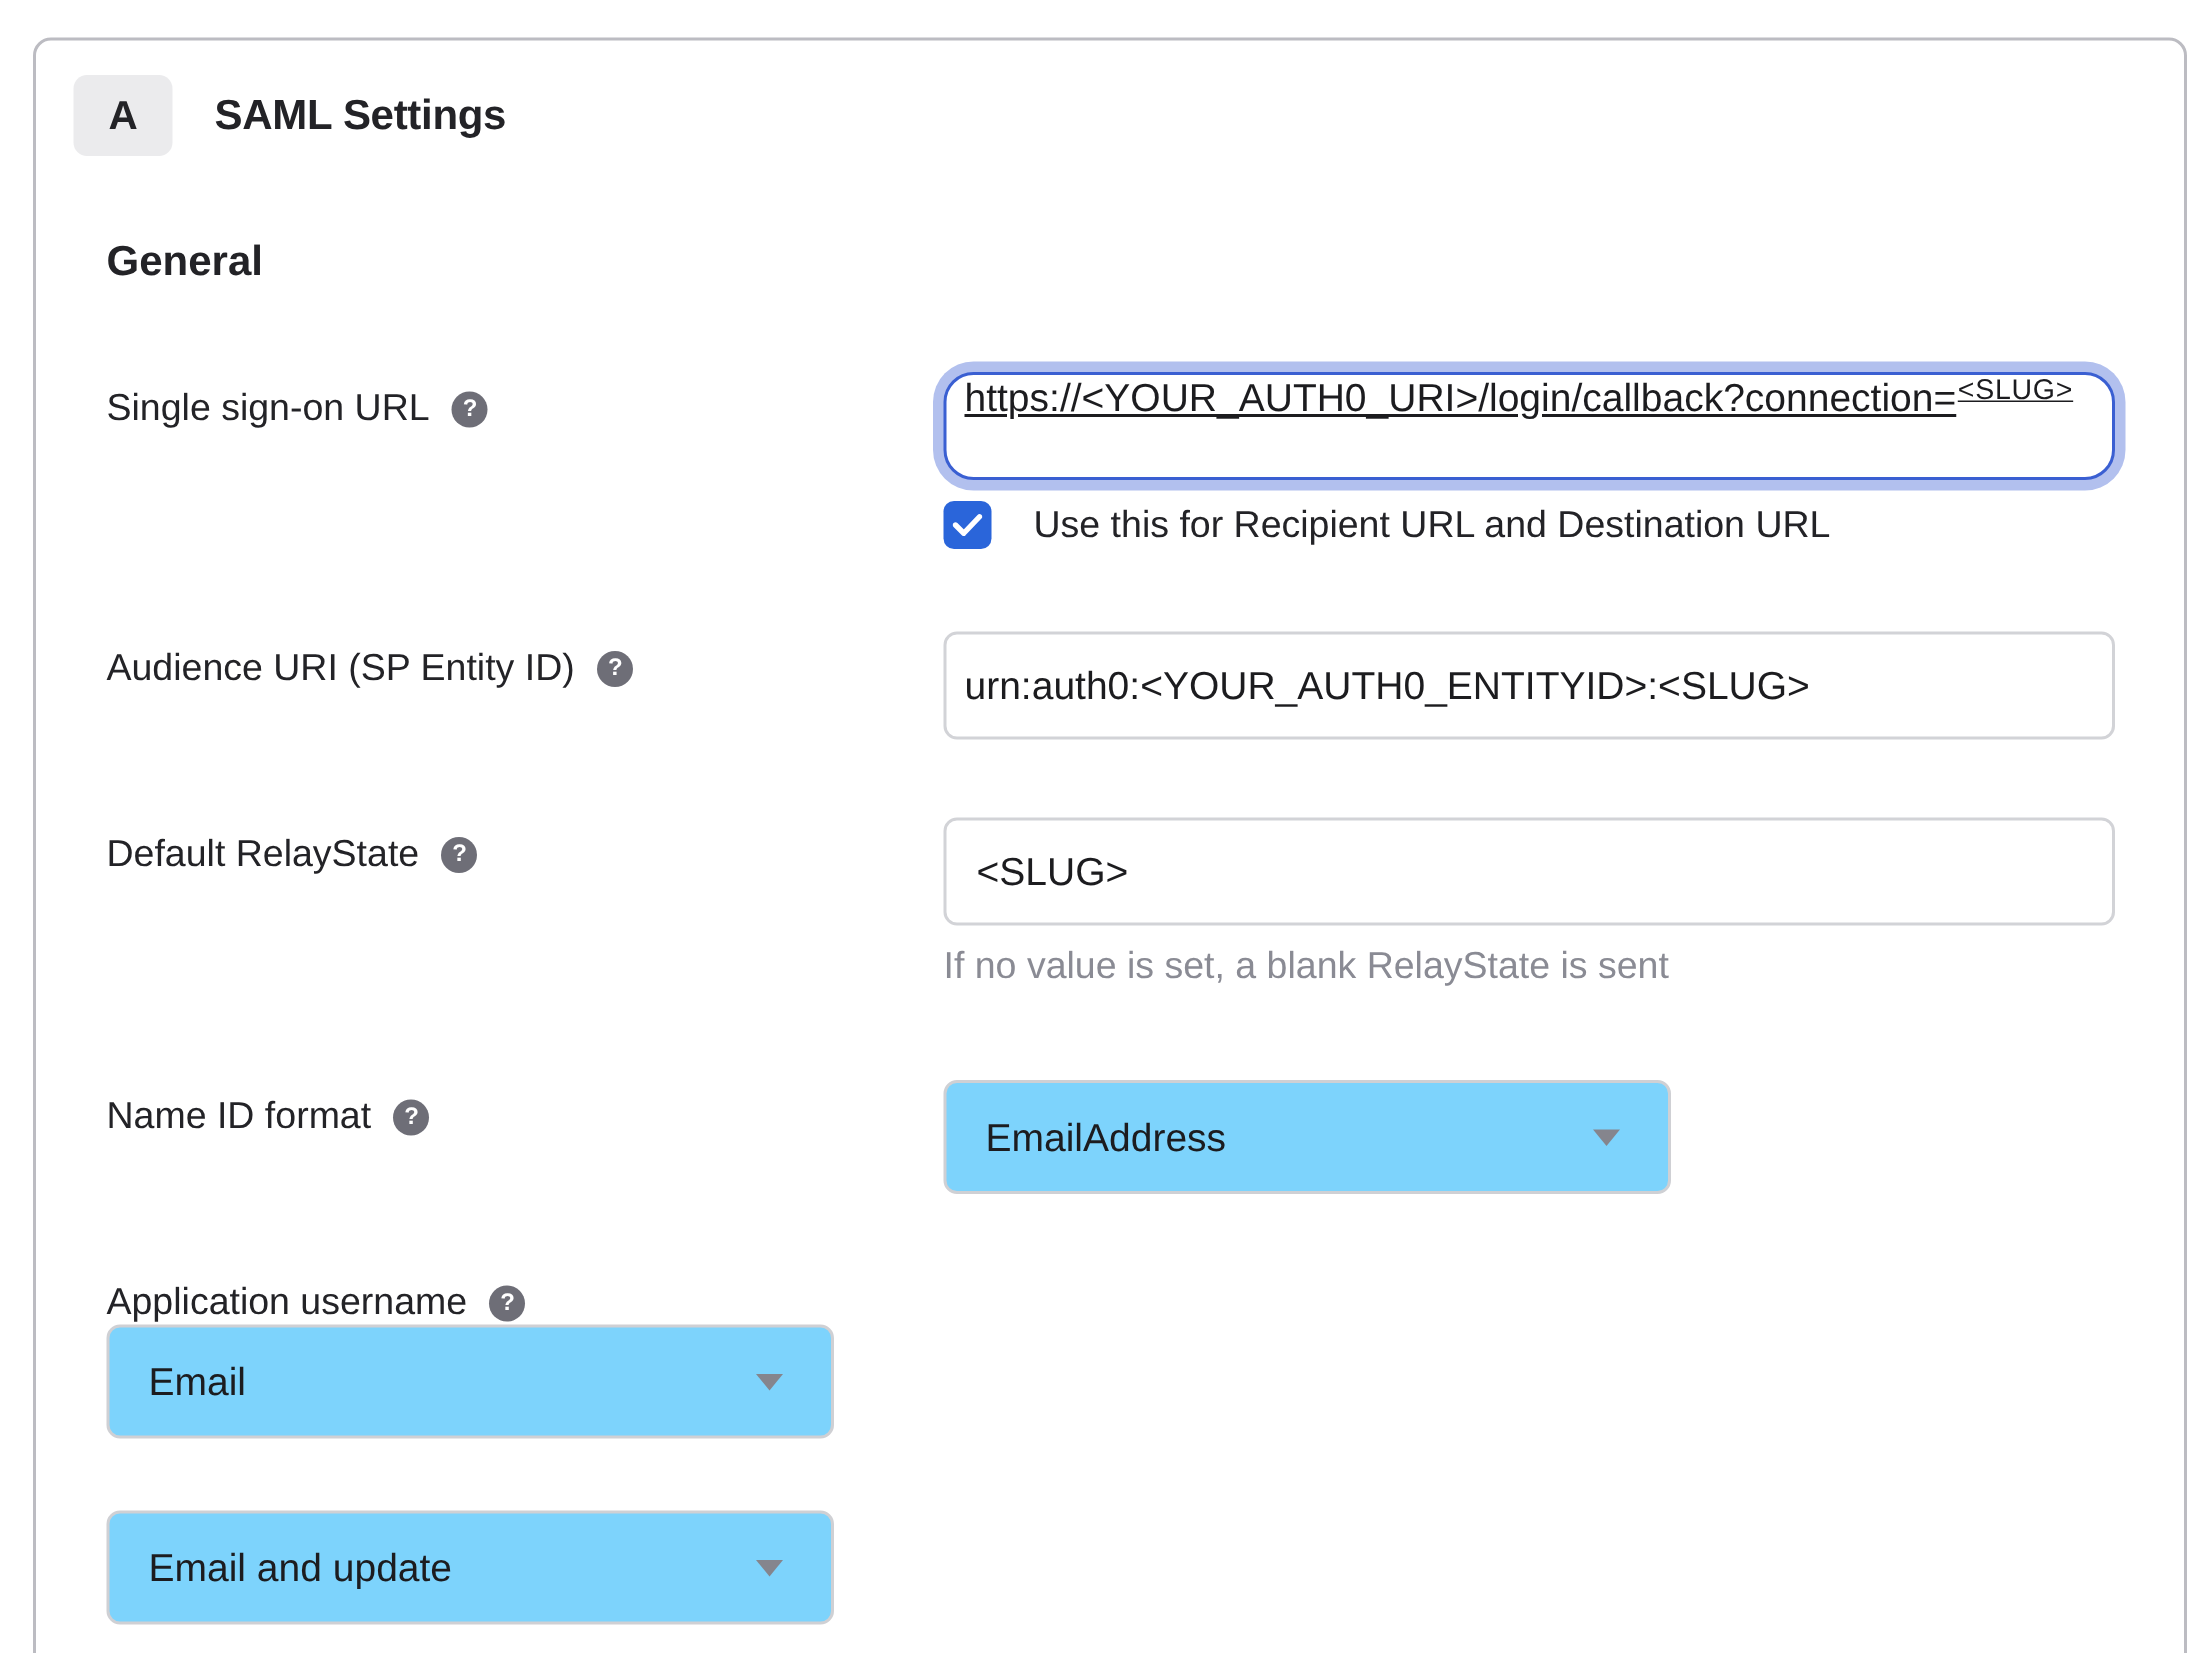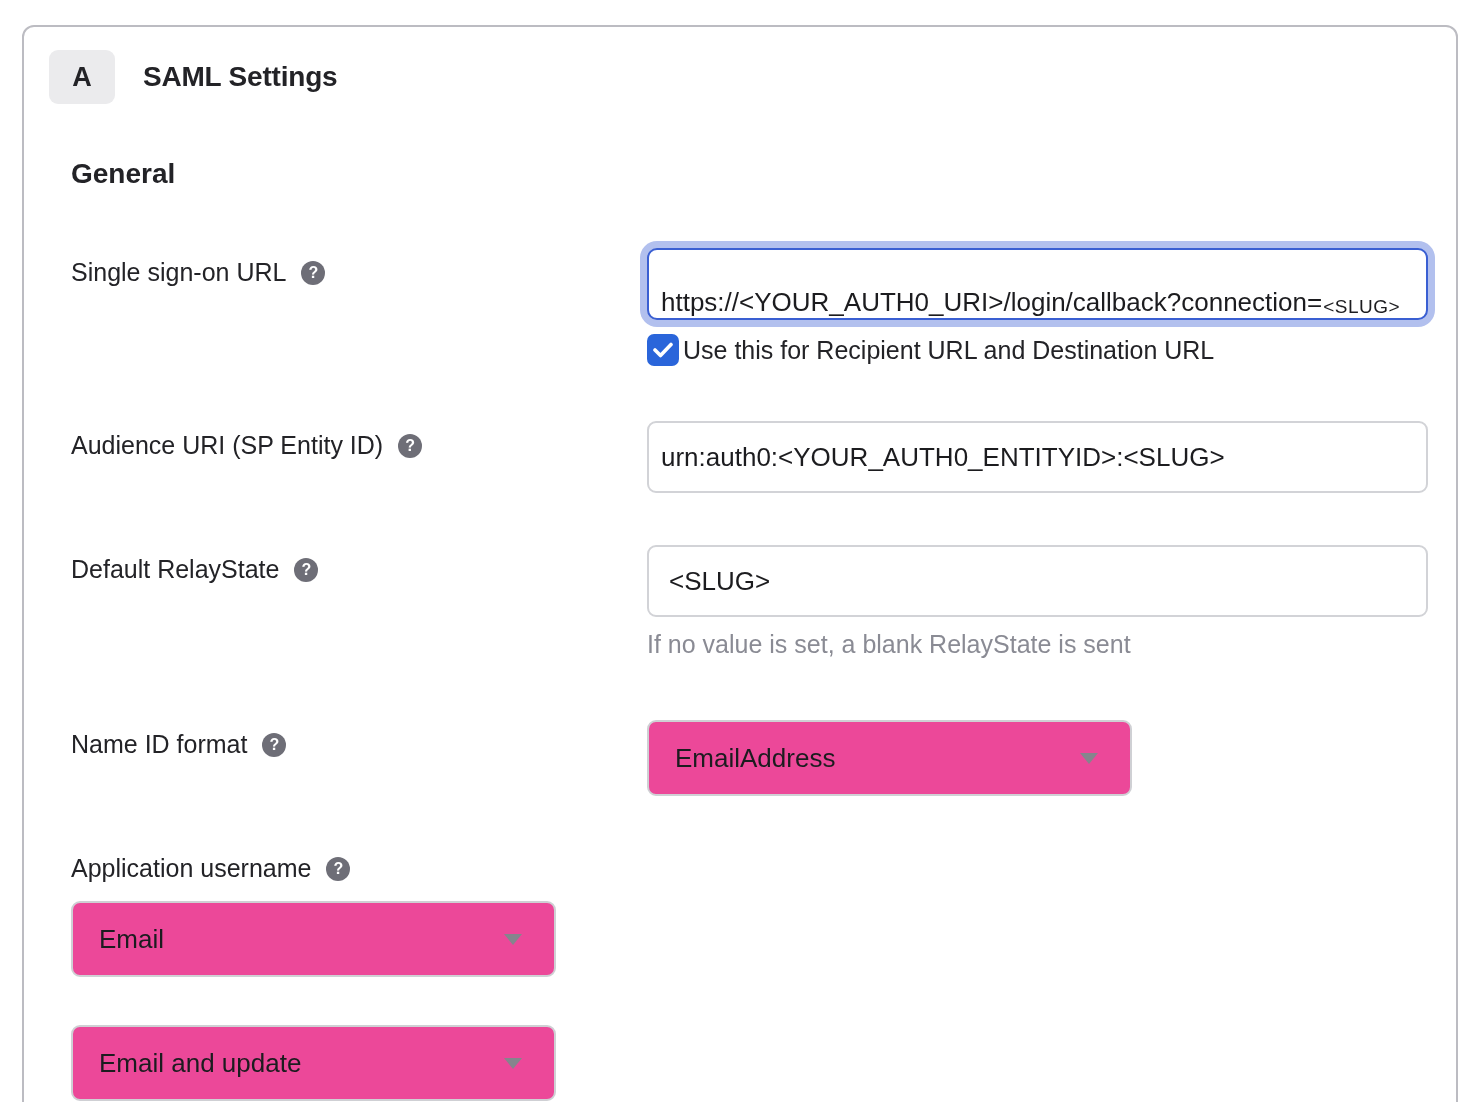--- a/index.html
+++ b/index.html
@@ -25,65 +25,66 @@
   .step-badge {
     width:66px; height:54px;
     background:#ebebed; border-radius:9px;
     display:flex; align-items:center; justify-content:center;
     font-size:27px; font-weight:bold; color:#232327;
   }
   .page-title { margin-left:28px; font-size:28px; font-weight:bold; letter-spacing:-0.2px; }
 
   .section-heading { margin:54px 0 0 22px; font-size:28px; font-weight:bold; }
 
-  .form-row { display:flex; align-items:flex-start; padding-left:22px;gap:18px; }
+  .form-row { display:flex; align-items:flex-start; padding-left:22px; }
   .row-label { width:558px; flex:none; padding-top:10px; display:flex; align-items:center; }
   .field-label { font-size:25px; color:#232327; }
   .help-icon {
     width:24px; height:24px; border-radius:50%;
     background:#6e6e77; color:#ffffff;
     font-size:16px; font-weight:bold;
     display:inline-flex; align-items:center; justify-content:center;
     margin-left:15px; flex:none;
   }
 
   .text-input {
     width:781px; height:72px;
     border:2px solid #d2d3d7; border-radius:9px;
     background:#ffffff; color:#1c1c1f;
     font-size:26px; font-family:"Liberation Sans", sans-serif;
     padding:0 20px; outline:none;
   }
   .sso-input {
     width:781px; height:72px;
-    border:2.5px solid #3a5fd2; border-radius:10px;
+    border:2.5px solid #3a5fd2; border-radius:20px;
     box-shadow:0 0 0 7px #b2c0ee;
     background:#ffffff; color:#1c1c1f;
-    display:flex; align-items:flex-end;
+    display:flex; align-items:flex-start;
     padding:0 12px; white-space:nowrap; overflow:hidden;
     font-size:26px;
+    text-decoration:underline;
   }
   .sso-slug { font-size:19px; letter-spacing:0.5px; margin-left:1px; }
   .audience-input { padding-left:12px; }
 
   .checkbox-row { margin-top:12px; }
   .checkbox {
     width:32px; height:32px; border-radius:7px;
     background:#2a65da;
     display:flex; align-items:center; justify-content:center;
     flex:none; margin-top:2px;
   }
-  .checkbox-label { margin-left:4px; font-size:25px; padding-top:4px; }
+  .checkbox-label { margin-left:28px; font-size:25px; padding-top:4px; }
 
   .helper-text { margin-top:13px; font-size:25px; color:#8a8b94; }
 
   .dropdown {
     width:485px; height:76px;
     border:2px solid #cfd0d4; border-radius:9px;
-    background:#ec4899;
+    background:#7dd3fc;
     display:flex; align-items:center; justify-content:space-between;
     padding:0 32px 0 26px;
     font-size:26px; color:#1c1c1f;
     cursor:default;
   }
   .caret-down {
     width:0; height:0;
     border-left:9px solid transparent;
     border-right:9px solid transparent;
     border-top:11px solid #85858d;

